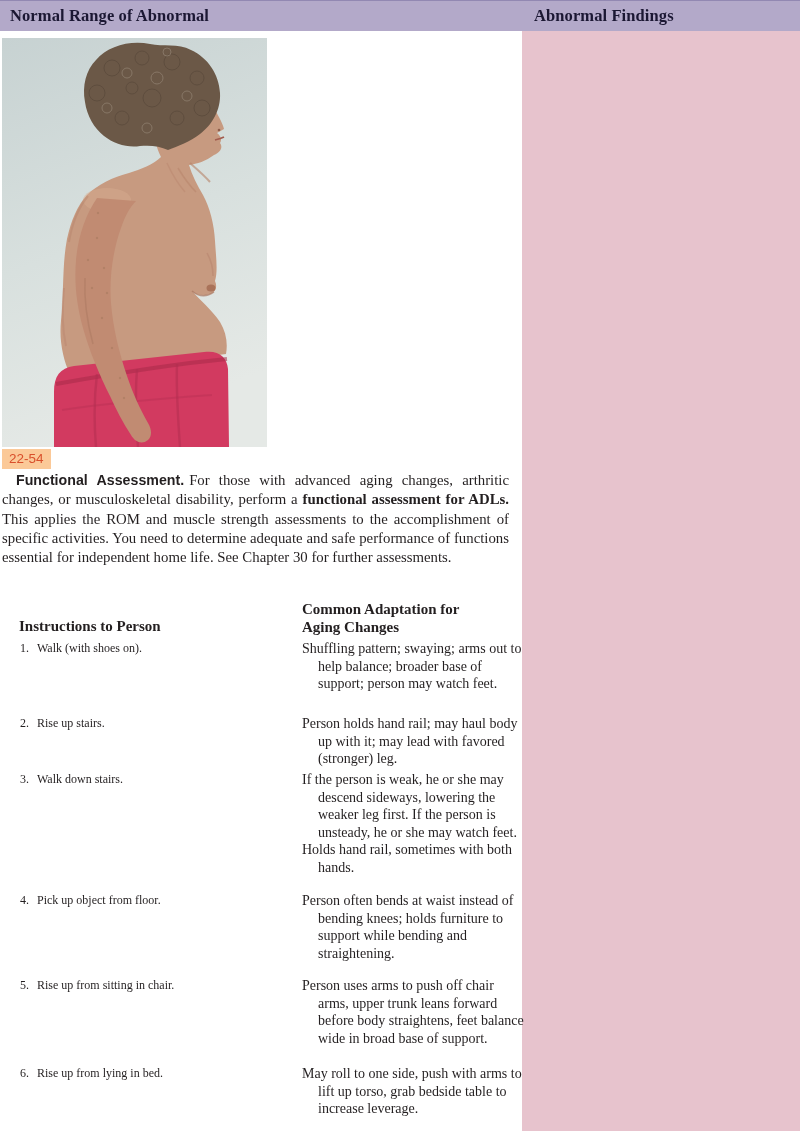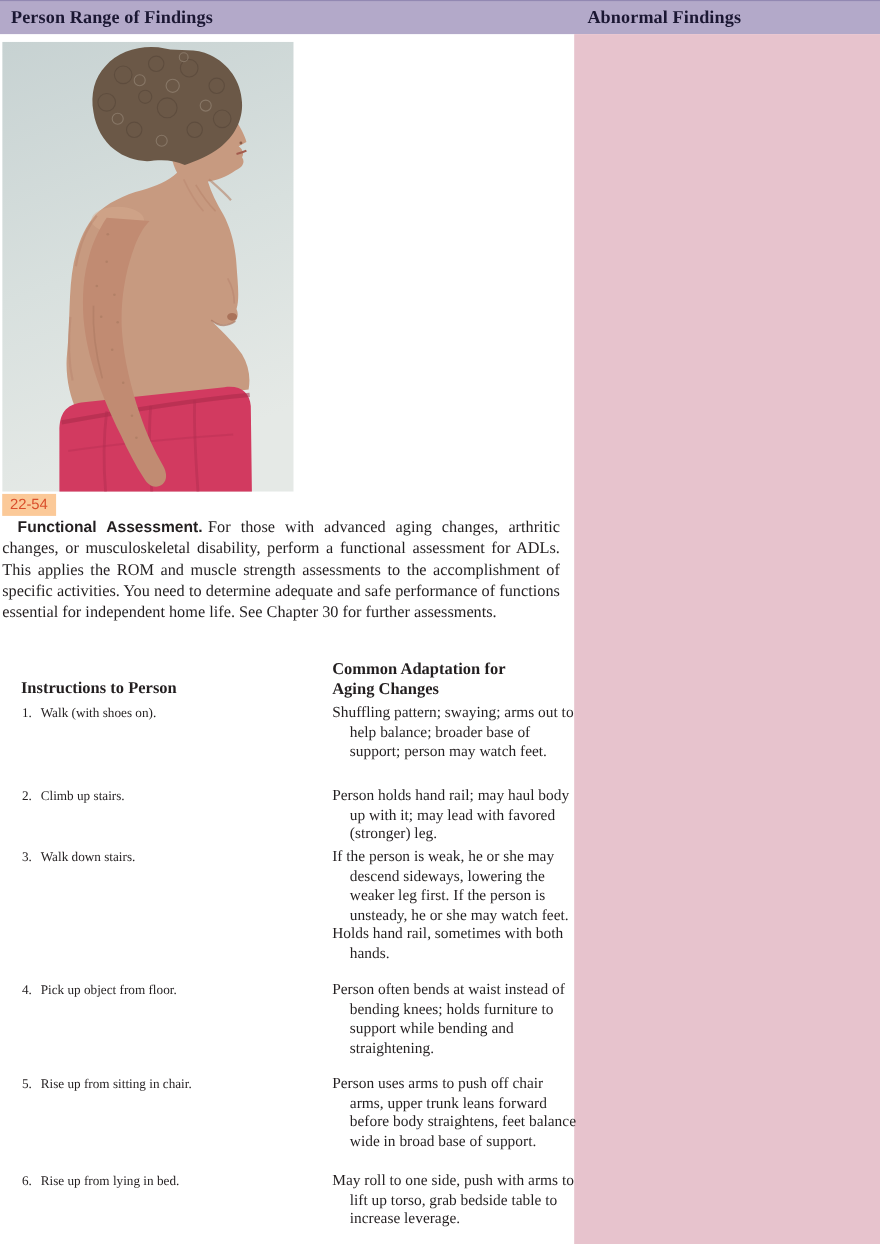--- a/index.html
+++ b/index.html
@@ -63,21 +63,21 @@
     position:absolute;left:2px;top:471px;width:507px;
     font-size:14.8px;line-height:19.3px;
     text-align:justify;
     text-indent:14px;
   }
   .lead-para .lead{
     font-family:"Liberation Sans", sans-serif;
     font-weight:bold;font-size:14.2px;
     margin-right:5px;
   }
-  .lead-para .bserif{font-weight:normal;}
+  .lead-para .bserif{font-weight:bold;}
   
   .th-left{
     position:absolute;left:19px;top:618px;
     font-weight:bold;font-size:15px;line-height:17.5px;
     white-space:nowrap;
     font-family:Liberation Serif, serif;
   }
   .th-right{
     position:absolute;left:302px;top:601px;
     font-weight:bold;font-size:15px;line-height:17.5px;
@@ -95,21 +95,21 @@
     font-size:14px;line-height:17.5px;
   }
   .adapt{padding-left:16px;text-indent:-16px;}
 </style>
 </head>
 <body>
 
 <div class="page">
 
   <header class="topbar">
-    <span class="bar-title left">Person Range of Findings</span>
+    <span class="bar-title left">Normal Range of Abnormal</span>
     <span class="bar-title right">Abnormal Findings</span>
   </header>
 
   <div class="abnormal-col"></div>
 
   <figure class="photo">
     <svg viewBox="0 0 265 409" preserveAspectRatio="none" aria-hidden="true">
       <defs>
         <linearGradient id="bgGrad" x1="0" y1="0" x2="0.25" y2="1">
           <stop offset="0" stop-color="#c7d2d2"></stop>
@@ -199,21 +199,21 @@
   </div>
 
   <div id="rows">
       <div class="trow" style="top: 640px;">
         <div class="cell-left"><span class="num">1.</span><span>Walk (with shoes on).</span></div>
         <div class="cell-right">
           <div class="adapt">Shuffling pattern; swaying; arms out to help balance; broader base of support; person may watch feet.</div>
         </div>
       </div>
       <div class="trow" style="top: 715px;">
-        <div class="cell-left"><span class="num">2.</span><span>Climb up stairs.</span></div>
+        <div class="cell-left"><span class="num">2.</span><span>Rise up stairs.</span></div>
         <div class="cell-right">
           <div class="adapt">Person holds hand rail; may haul body up with it; may lead with favored (stronger) leg.</div>
         </div>
       </div>
       <div class="trow" style="top: 771px;">
         <div class="cell-left"><span class="num">3.</span><span>Walk down stairs.</span></div>
         <div class="cell-right">
           <div class="adapt">If the person is weak, he or she may descend sideways, lowering the weaker leg first. If the person is unsteady, he or she may watch feet.</div>
           <div class="adapt">Holds hand rail, sometimes with both hands.</div>
         </div>

